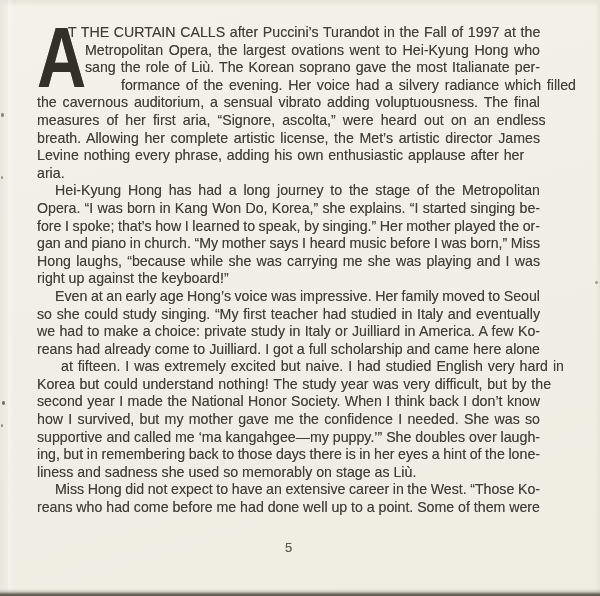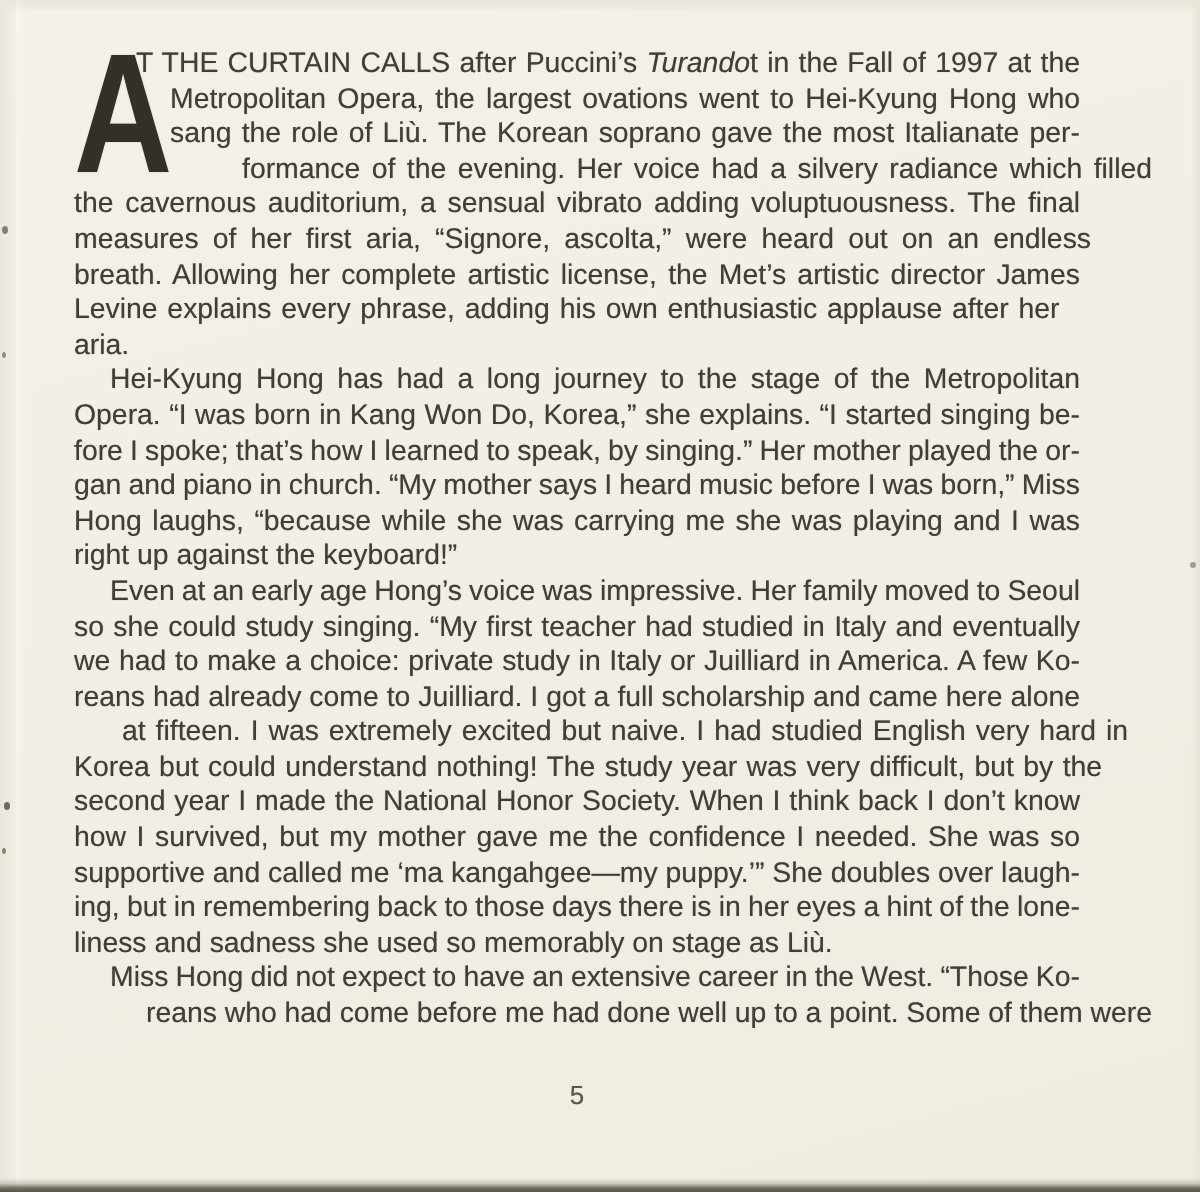--- a/index.html
+++ b/index.html
@@ -28,21 +28,21 @@
     position:absolute;left:37px;top:24px;width:503px;
     font-size:14.2px;line-height:17.6px;
     color:#413e38;
     text-shadow:0 0 .4px rgba(65,62,56,.55);
   }
   .para{margin:0;}
   .line{white-space:nowrap;height:17.6px;}
   .line.indent{padding-left:18px;}
   .line.dc-first{padding-left:31px;}
   .line.dc-wrap{padding-left:48px;}
-  .it{font-style:italic;}
+  .it{}
   .dropcap{
     position:absolute;left:0;top:-9px;
     font-size:85px;line-height:85px;font-weight:700;
     color:#33302a;letter-spacing:0;
     transform:scaleX(.80);transform-origin:left top;
     text-shadow:0 0 .5px rgba(40,38,33,.6);
   }
   .page-number{
     position:absolute;left:37px;top:540px;width:503px;
     text-align:center;font-size:13px;line-height:16px;color:#5b574d;
@@ -70,21 +70,21 @@
     <span class="dropcap">A</span>
 
   <div class="para">
         <div class="line dc-first"><span class="measure" style="word-spacing: 0.699519px;"><span>T THE CURTAIN CALLS after Puccini’s </span><span class="it">Turando</span><span>t in the Fall of 1997 at the</span></span></div>
         <div class="line dc-wrap"><span class="measure" style="word-spacing: 1.65972px;"><span>Metropolitan Opera, the largest ovations went to Hei-Kyung Hong who</span></span></div>
         <div class="line dc-wrap"><span class="measure" style="word-spacing: 1.13281px;"><span>sang the role of Liù. The Korean soprano gave the most Italianate per-</span></span></div>
         <div class="line dc-wrap"><span class="measure" style="word-spacing: 1.78977px; margin-left: 36px;"><span>formance of the evening. Her voice had a silvery radiance which filled</span></span></div>
         <div class="line"><span class="measure" style="word-spacing: 1.93576px;"><span>the cavernous auditorium, a sensual vibrato adding voluptuousness. The final</span></span></div>
         <div class="line"><span class="measure" style="word-spacing: 3.14323px;"><span>measures of her first aria, “Signore, ascolta,” were heard out on an endless</span></span></div>
         <div class="line"><span class="measure" style="word-spacing: 1.67344px;"><span>breath. Allowing her complete artistic license, the Met’s artistic director James</span></span></div>
-        <div class="line"><span class="measure" style="word-spacing: 0.925px;"><span>Levine explains every phrase, adding his own enthusiastic applause after her</span></span></div>
+        <div class="line"><span class="measure" style="word-spacing: 0.925px;"><span>Levine nothing every phrase, adding his own enthusiastic applause after her</span></span></div>
         <div class="line no-just"><span class="measure"><span>aria.</span></span></div>
       </div>
       <div class="para">
         <div class="line indent"><span class="measure" style="word-spacing: 2.82161px;"><span>Hei-Kyung Hong has had a long journey to the stage of the Metropolitan</span></span></div>
         <div class="line"><span class="measure" style="word-spacing: 0.291295px;"><span>Opera. “I was born in Kang Won Do, Korea,” she explains. “I started singing be-</span></span></div>
         <div class="line"><span class="measure" style="word-spacing: -0.360417px;"><span>fore I spoke; that’s how I learned to speak, by singing.” Her mother played the or-</span></span></div>
         <div class="line"><span class="measure" style="word-spacing: -0.375px;"><span>gan and piano in church. “My mother says I heard music before I was born,” Miss</span></span></div>
         <div class="line"><span class="measure" style="word-spacing: 1.32332px;"><span>Hong laughs, “because while she was carrying me she was playing and I was</span></span></div>
         <div class="line no-just"><span class="measure"><span>right up against the keyboard!”</span></span></div>
       </div>
@@ -96,19 +96,19 @@
         <div class="line"><span class="measure" style="word-spacing: 1.00335px; margin-left: 24px;"><span>at fifteen. I was extremely excited but naive. I had studied English very hard in</span></span></div>
         <div class="line"><span class="measure" style="word-spacing: 0.75601px;"><span>Korea but could understand nothing! The study year was very difficult, but by the</span></span></div>
         <div class="line"><span class="measure" style="word-spacing: 0.459821px;"><span>second year I made the National Honor Society. When I think back I don’t know</span></span></div>
         <div class="line"><span class="measure" style="word-spacing: 1.34152px;"><span>how I survived, but my mother gave me the confidence I needed. She was so</span></span></div>
         <div class="line"><span class="measure" style="word-spacing: 0.009375px;"><span>supportive and called me ‘ma kangahgee—my puppy.’” She doubles over laugh-</span></span></div>
         <div class="line"><span class="measure" style="word-spacing: -0.33364px;"><span>ing, but in remembering back to those days there is in her eyes a hint of the lone-</span></span></div>
         <div class="line no-just"><span class="measure"><span>liness and sadness she used so memorably on stage as Liù.</span></span></div>
       </div>
       <div class="para">
         <div class="line indent"><span class="measure" style="word-spacing: -0.375px;"><span>Miss Hong did not expect to have an extensive career in the West. “Those Ko-</span></span></div>
-        <div class="line"><span class="measure" style="word-spacing: -0.0605469px; margin-left: 36px;"><span>reans who had come before me had done well up to a point. Some of them were</span></span></div>
+        <div class="line"><span class="measure" style="word-spacing: -0.0605469px;"><span>reans who had come before me had done well up to a point. Some of them were</span></span></div>
       </div>
     </main>
 
   <div class="page-number">5</div>
 
 </div>
 
 </body></html>

